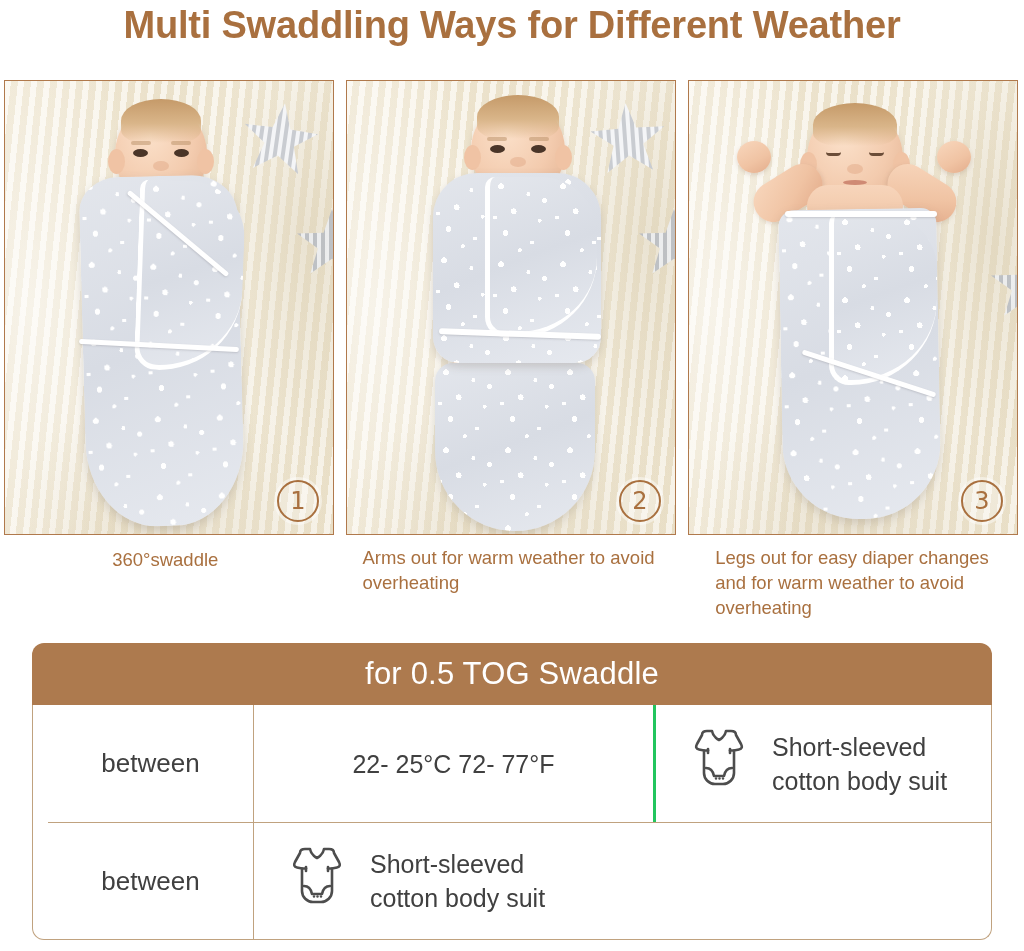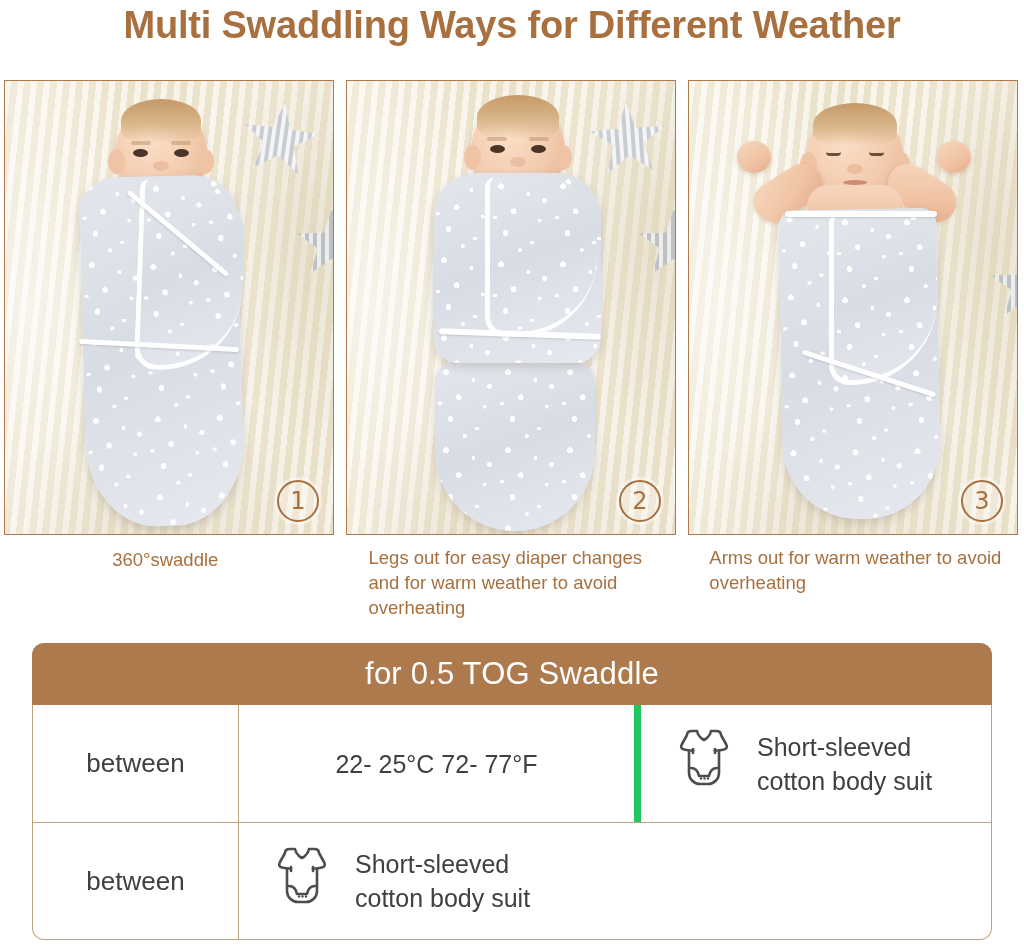--- a/index.html
+++ b/index.html
@@ -208,20 +208,21 @@
     font-size: 31px;
     font-weight: normal;
     display: flex; align-items: center; justify-content: center;
     letter-spacing: .2px;
   }
   .tog-body {
     border: 1px solid #c0a27f;
     border-top: none;
     border-radius: 0 0 12px 12px;
     overflow: hidden;
+    padding-left: 15px;
   }
   .tog-row {
     display: flex;
     height: 117px;
     align-items: stretch;
   }
   .tog-row + .tog-row { border-top: 1px solid #c0a27f; }
   .cell {
     display: flex; align-items: center;
     color: #404040;
@@ -230,21 +231,21 @@
   }
   .cell.c-between {
     width: 206px;
     justify-content: center;
     border-right: 1px solid #c0a27f;
   }
   .cell.c-temp {
     width: 402px;
     justify-content: center;
     text-align: center;
-    border-right: 7px solid #22c55e;
+    border-right: 3px solid #22c55e;
     line-height: 36px;
     font-size: 25px;
   }
   .cell.c-suit {
     flex: 1;
     gap: 22px;
     padding-left: 32px;
   }
   .suit-text { line-height: 34px; font-size: 25px; }
   .onesie-icon { flex: 0 0 auto; }
@@ -358,22 +359,22 @@
                     border-radius:10px 56px 86px 20px; border-left:5px solid #fff; border-bottom:5px solid #fff;"></div>
         <div class="wrap-edge" style="left:96px; top:130px; width:152px; height:6px; border-radius:3px;"></div>
         <div class="wrap-edge" style="left:110px; top:290px; width:140px; height:5px; transform:rotate(18deg); border-radius:3px;"></div>
       </div>
       <div class="badge">3</div>
     </div>
   </div>
 
   <div class="caption-row">
     <div class="caption c1">360°swaddle</div>
+    <div class="caption c3">Arms out for warm weather to avoid overheating</div>
     <div class="caption c2">Legs out for easy diaper changes and for warm weather to avoid overheating</div>
-    <div class="caption c3">Arms out for warm weather to avoid overheating</div>
   </div>
 
   <div class="tog-table">
     <div class="tog-head">for 0.5 TOG Swaddle</div>
     <div class="tog-body">
 
       <div class="tog-row">
         <div class="cell c-between">between</div>
         <div class="cell c-temp">22- 25°C   72- 77°F</div>
         <div class="cell c-suit">

